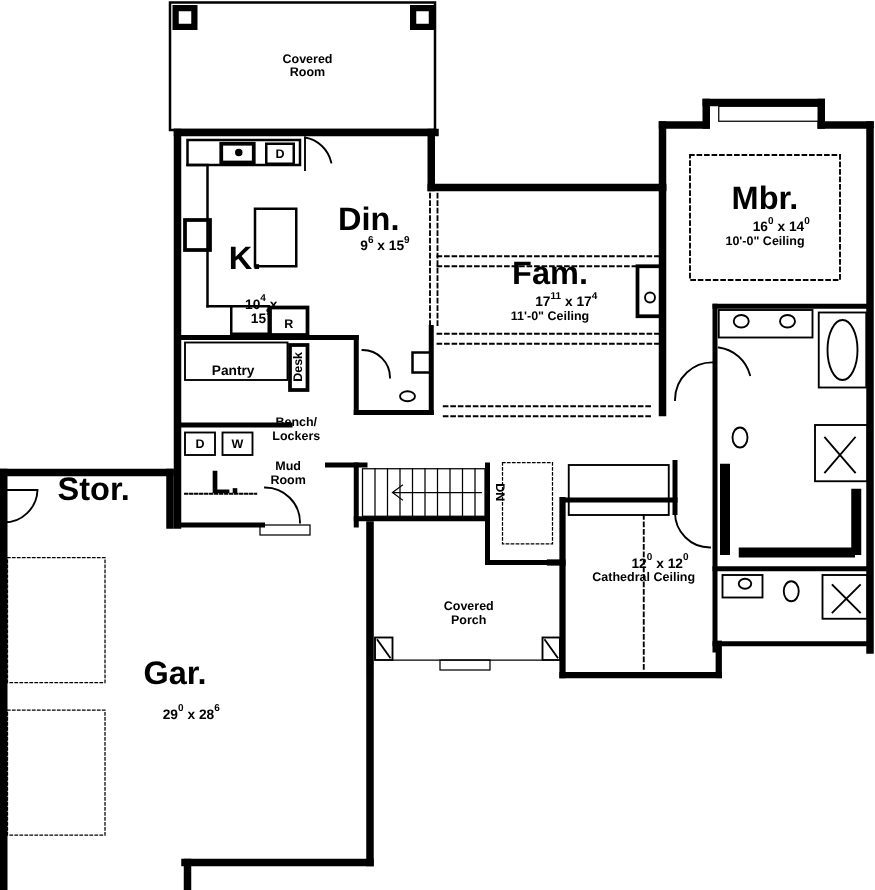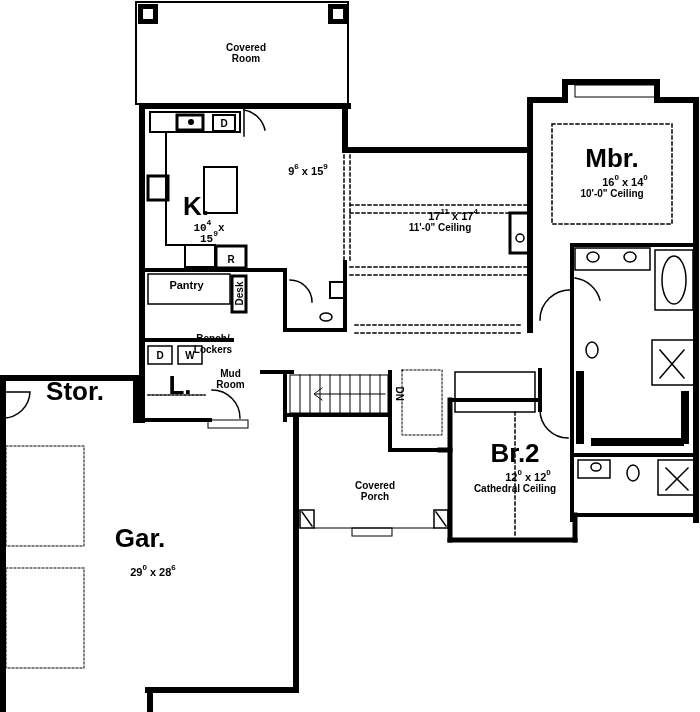--- a/index.html
+++ b/index.html
@@ -193,47 +193,49 @@
     </g>
   </g>
 </svg>
 
 <div class="lbl sm" style="left:196px;top:42px;width:100px;">
   <div>Covered</div>
   <div>Room</div>
 </div>
 
 <div class="lbl" style="left:255px;top:162px;width:80px;">
+  <div class="mid">Din.</div>
   <div class="dim" style="margin-top:4px;"><span>9</span><span class="sup">6</span> x <span>15</span><span class="sup">9</span></div>
 </div>
 
 <div class="lbl" style="left:166px;top:193px;width:60px;">
   <div class="mid">K.</div>
-  <div class="dim" style="margin-top:4px;font-family:Liberation Mono, monospace;"><span>10</span><span class="sup">4</span> x <span>15</span><span class="sup">9</span></div>
+  <div class="dim" style="margin-top:20px;"><span>10</span><span class="sup">4</span> x <span>15</span><span class="sup">9</span></div>
 </div>
 
 <div class="lbl" style="left:380px;top:205px;width:120px;">
+  <div class="mid">Fam.</div>
   <div class="dim" style="margin-top:6px;"><span>17</span><span class="sup">11</span> x <span>17</span><span class="sup">4</span></div>
   <div class="sm">11'-0" Ceiling</div>
 </div>
 
 <div class="lbl" style="left:552px;top:145px;width:120px;">
   <div class="mid">Mbr.</div>
   <div class="dim" style="margin-top:6px;"><span>16</span><span class="sup">0</span> x <span>14</span><span class="sup">0</span></div>
   <div class="sm">10'-0" Ceiling</div>
 </div>
 
-<div class="lbl sm" style="left:150px;top:280px;width:73px;font-size:11px;">Pantry</div>
+<div class="lbl sm" style="left:150px;top:292px;width:73px;font-size:11px;">Pantry</div>
 <div class="lbl sm" style="left:224px;top:288px;width:30px;transform:rotate(-90deg);">Desk</div>
 <div class="lbl sm" style="left:224px;top:254px;width:14px;">R</div>
 <div class="lbl sm" style="left:217px;top:118px;width:14px;">D</div>
 
 <div class="lbl sm" style="left:148px;top:350px;width:24px;">D</div>
 <div class="lbl sm" style="left:178px;top:350px;width:24px;">W</div>
-<div class="lbl sm" style="left:188px;top:333px;width:50px;">
+<div class="lbl sm" style="left:212px;top:333px;width:50px;">
   <div>Bench/</div>
   <div>Lockers</div>
 </div>
 <div class="lbl mid" style="left:160px;top:372px;width:40px;">L.</div>
 <div class="lbl sm" style="left:208px;top:368px;width:45px;">
   <div>Mud</div>
   <div>Room</div>
 </div>
 
 <div class="lbl mid" style="left:30px;top:378px;width:90px;">Stor.</div>
@@ -244,16 +246,15 @@
 </div>
 
 <div class="lbl sm" style="left:340px;top:480px;width:70px;">
   <div>Covered</div>
   <div>Porch</div>
 </div>
 
 <div class="lbl sm" style="left:392px;top:388px;width:14px;transform:rotate(90deg);">DN</div>
 
 <div class="lbl" style="left:455px;top:440px;width:120px;">
-  <div class="mid">Br.2</div>
   <div class="dim" style="margin-top:6px;"><span>12</span><span class="sup">0</span> x <span>12</span><span class="sup">0</span></div>
   <div class="sm">Cathedral Ceiling</div>
 </div>
 
 </body></html>

